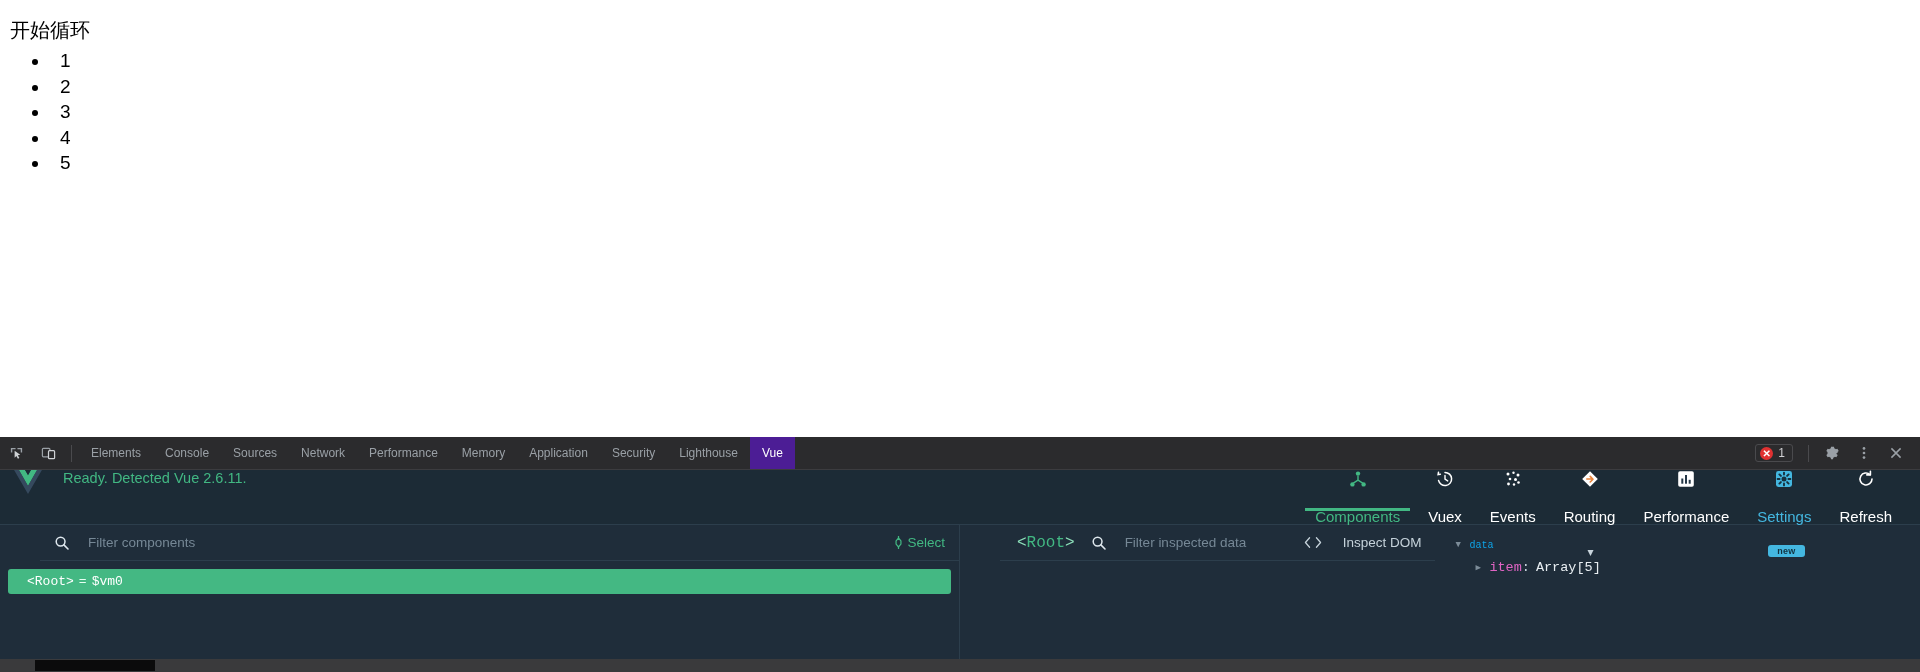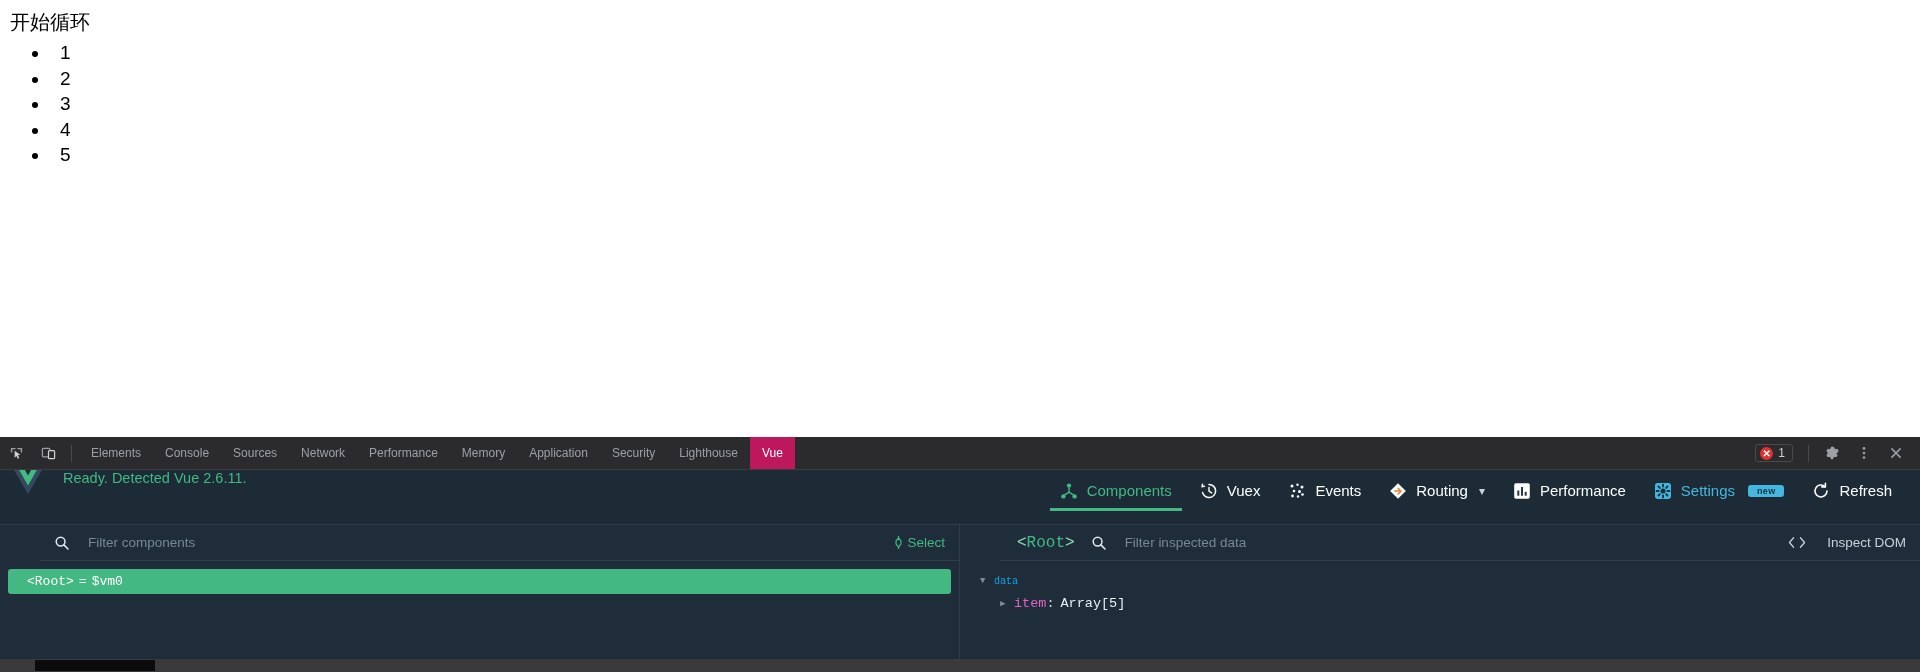--- a/index.html
+++ b/index.html
@@ -7,21 +7,21 @@
     margin: 0; padding: 0;
     width: 1920px; height: 672px;
     overflow: hidden;
     font-family: "Liberation Sans", sans-serif;
   }
   body { background: #ffffff; }
 
   
   #page-view {
     position: absolute;
-    left: 0; top: 0; width: 1920px; height: 437px;
+    left: 0; top: 8px; width: 1920px; height: 437px;
     background: #ffffff;
     overflow: hidden;
   }
   #page-heading {
     margin: 0;
     padding: 10px 0 0 10px;
     font-size: 20px;
     font-weight: 400;
     color: #000000;
     line-height: 1.2;
@@ -69,21 +69,21 @@
   }
   .dt-tab {
     display: flex; align-items: center;
     padding: 8px 12px;
     font-size: 12px;
     color: #9aa0a6;
     cursor: pointer;
     white-space: nowrap;
   }
   .dt-tab.active {
-    background: #be185d;
+    background: #4c1d95;
     color: #ffffff;
   }
   #dt-tabbar-right {
     margin-left: auto;
     display: flex;
     align-items: center;
     padding-right: 8px;
   }
   #error-badge {
     display: flex; align-items: center;
@@ -130,27 +130,28 @@
   #vue-nav {
     margin-left: auto;
     display: flex;
     align-items: stretch;
     height: 41px;
     padding-right: 14px;
   }
   .vue-navitem {
     display: flex;
     align-items: center;
-    gap: 9px;
+    gap: 20px;
     padding: 0 14px;
     color: #ffffff;
     font-size: 15px;
     cursor: pointer;
     position: relative;
     white-space: nowrap;
+    flex-direction: column;
   }
   .vue-navitem.active { color: #42b883; }
   .vue-navitem.active::after {
     content: "";
     position: absolute;
     left: 4px; right: 4px; bottom: 0;
     height: 3px;
     background: #42b883;
   }
   .vue-navitem.settings { color: #44b7e0; }
@@ -232,21 +233,21 @@
     font-size: 13px;
   }
   #comp-row .tag { color: #ffffff; }
   #comp-row .eq { color: #e8fff3; margin: 0 5px; }
   #comp-row .vm { color: #ffffff; }
 
   
   #inspect-pane {
     flex: 1;
     display: flex;
-    flex-direction: column;
+    flex-direction: row;
     min-height: 0;
   }
   #root-label {
     font-family: "Liberation Mono", monospace;
     font-size: 16px;
     color: #42b883;
     white-space: nowrap;
   }
   #root-label .br { color: #8fe3bd; }
   #inspect-body {

